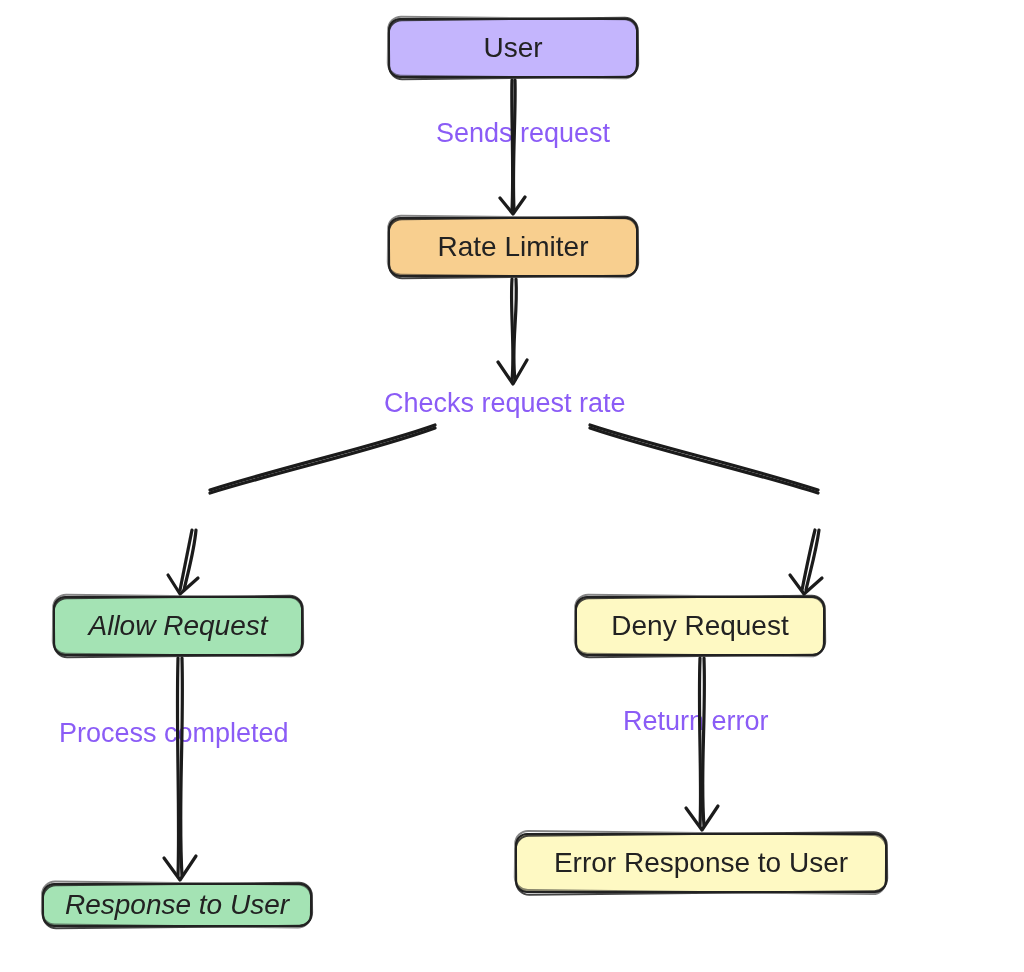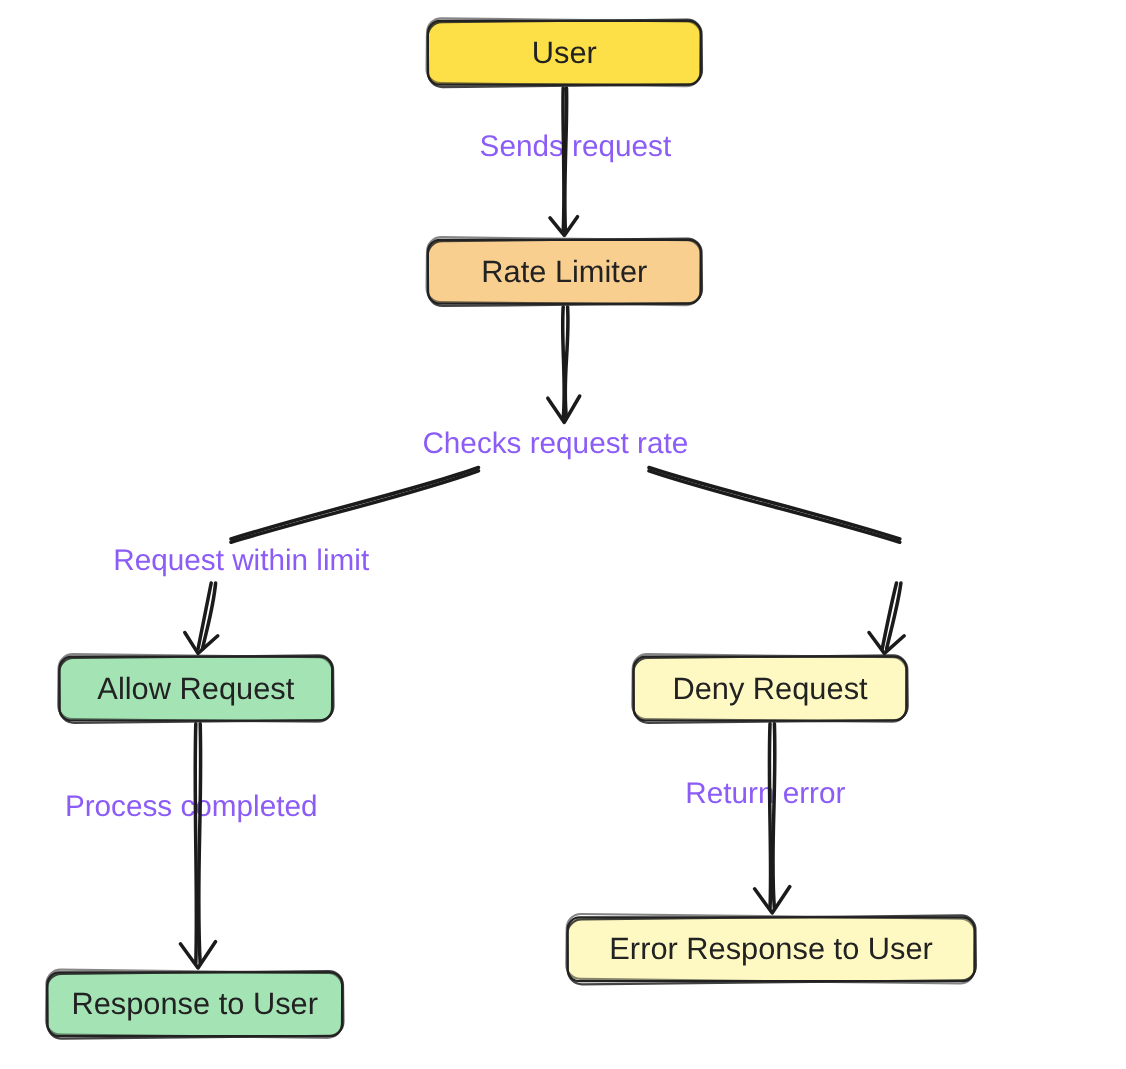--- a/index.html
+++ b/index.html
@@ -43,23 +43,23 @@
   .node::after {
     content: "";
     position: absolute;
     inset: -3px -2px -2px -3px;
     border: 2px solid #222;
     border-radius: 14px;
     transform: rotate(0.7deg);
     pointer-events: none;
     opacity: 0.55;
   }
-  .fill-grey  { background: #fde047; }
+  .fill-grey  { background: #c4b5fd; }
   .fill-orange{ background: #f8cf8f; }
-  .fill-green { background: #a4e3b4; }
+  .fill-green { background: #a4e3b4; font-style: italic; }
   .fill-red   { background: #fef9c3; }
 
   .label {
     position: absolute;
     font-size: 27px;
     color: #8b5cf6;
     white-space: nowrap;
   }
 
   svg.arrows {
@@ -91,33 +91,32 @@
   </div>
 
   <div class="node fill-green" style="left:53px;  top:596px; width:250px; height:60px;">
     <span>Allow Request</span>
   </div>
 
   <div class="node fill-red" style="left:575px; top:596px; width:250px; height:60px;">
     <span>Deny Request</span>
   </div>
 
-  <div class="node fill-green" style="left:42px;  top:883px; width:270px; height:60px;">
+  <div class="node fill-green" style="left:42px;  top:883px; width:270px; height:44px;">
     <span>Response to User</span>
   </div>
 
   <div class="node fill-red" style="left:515px; top:833px; width:372px; height:60px;">
     <span>Error Response to User</span>
   </div>
 
   <div class="label" style="left:436px; top:118px;">Sends request</div>
 
   <div class="label" style="left:384px; top:388px;">Checks request rate</div>
 
-  <div class="label" style="left:103px; top:494px;">Request within limit</div>
 
 
   <div class="label" style="left:59px;  top:718px;">Process completed</div>
 
   <div class="label" style="left:623px; top:706px;">Return error</div>
 
   <svg class="arrows">
 
     <g>
       <path d="M512 80 C 511 110, 514 170, 512 210"></path>

